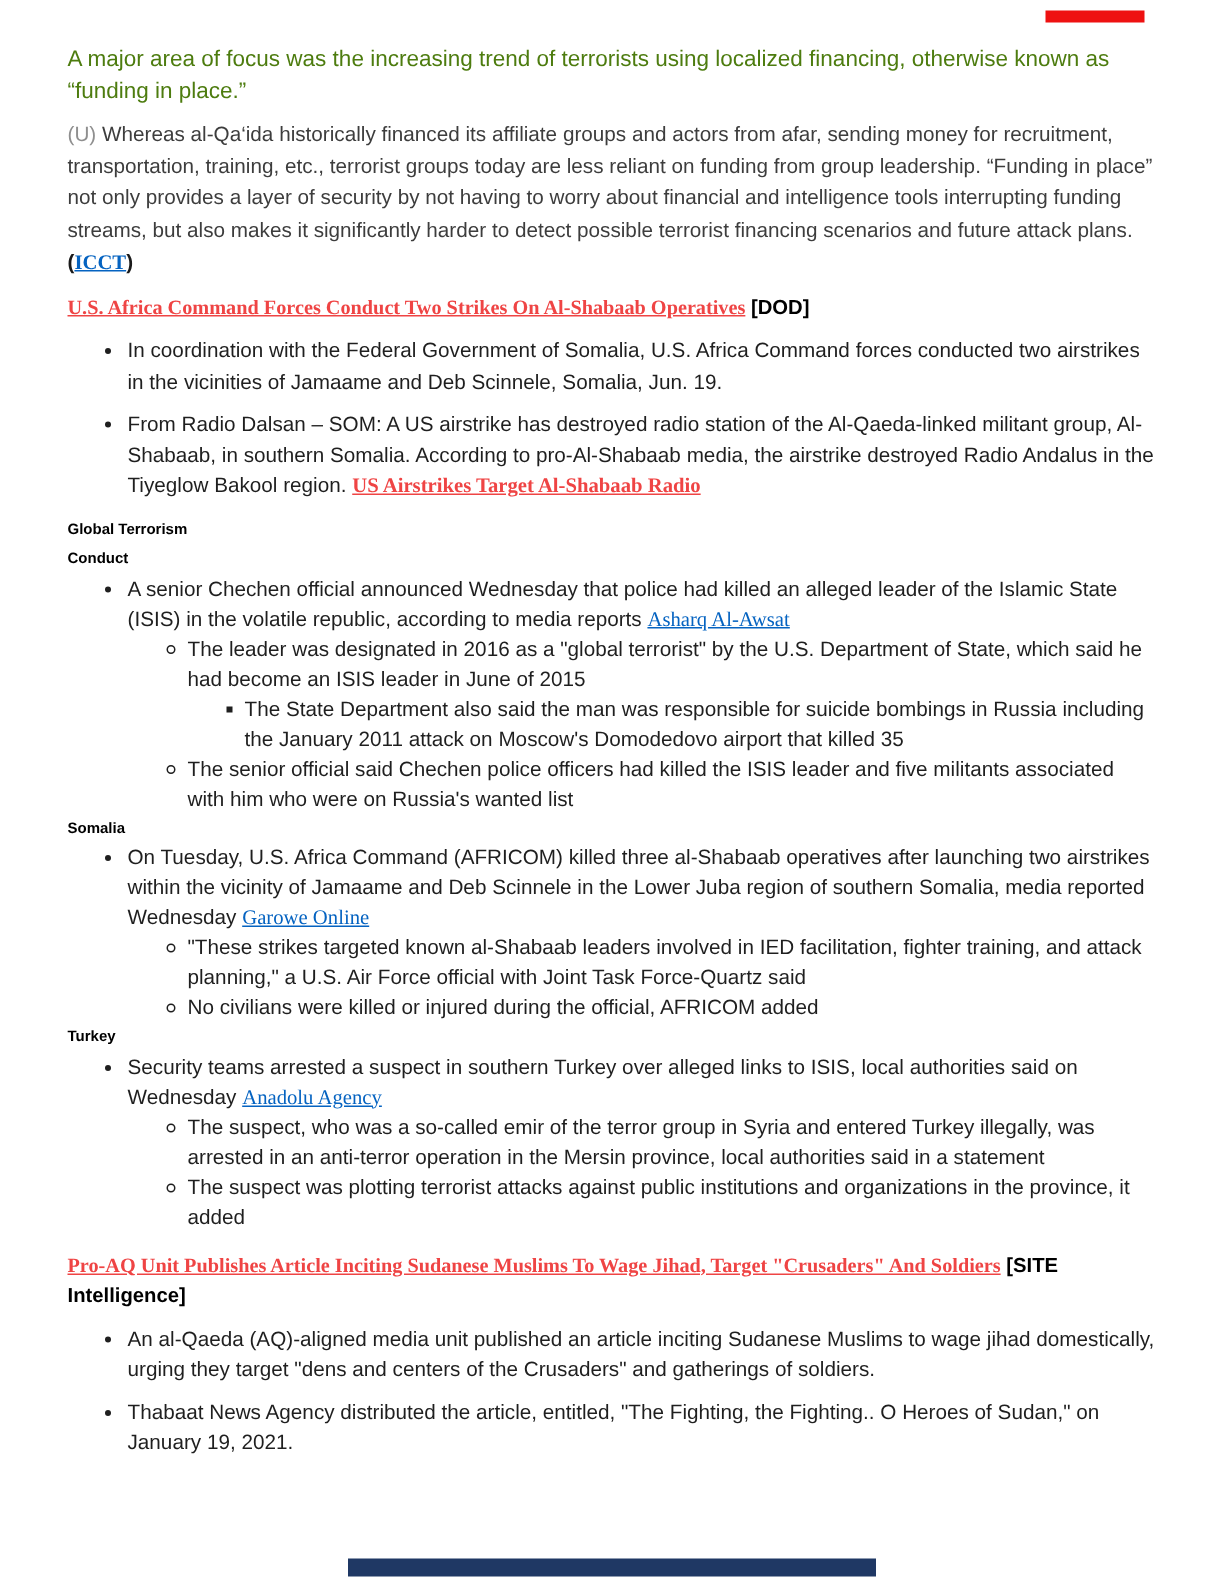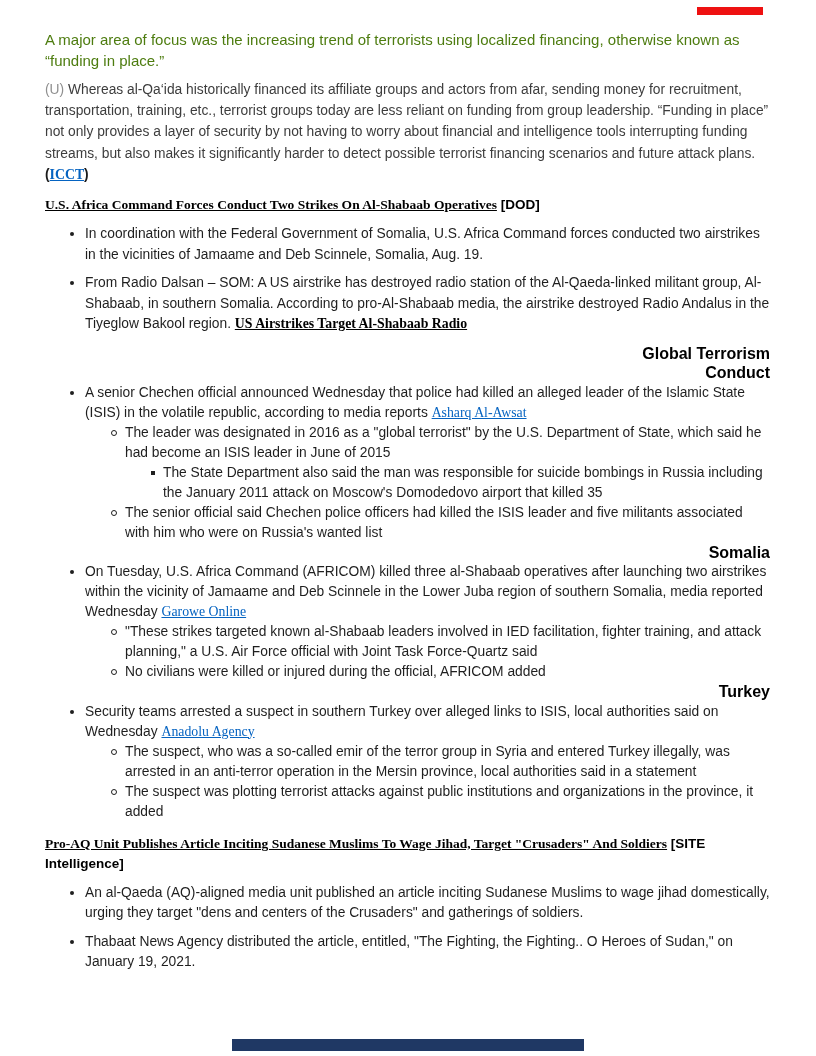--- a/index.html
+++ b/index.html
@@ -32,21 +32,21 @@
   .headline {
     font-size: 13.5px;
     line-height: 20px;
     font-weight: bold;
     color: #000000;
     margin: 0 0 9px 0;
   }
   .headline.gap-top { margin-top: 12px; }
   a { cursor: pointer; font-family: Liberation Serif, serif; }
   a.strong-link {
-    color: #000000;
+    color: #ef4444;
     font-weight: bold;
     text-decoration: underline;
   }
   a.inline-link {
     color: #0563c1;
     text-decoration: underline;
   }
   a.inline-link.bold { font-weight: bold; }
 
   .item {
@@ -62,26 +62,25 @@
   .l3 { padding-left: 118px; }
   .marker { position: absolute; top: 8px; display: inline-block; }
   .l1 > .marker { left: 25px; }
   .l2 > .marker { left: 66px; }
   .l3 > .marker { left: 106px; }
   .dot  { width: 4px; height: 4px; border-radius: 50%; background: #1f1f1f; }
   .ring { width: 4px; height: 4px; border-radius: 50%; border: 1.3px solid #1f1f1f; top: 7px; }
   .sq   { width: 4px; height: 4px; background: #1f1f1f; }
 
   .kicker {
-    font-size: 16px;
+    font-size: 10px;
     line-height: 19.5px;
     font-weight: bold;
     color: #000000;
     margin: 0;
-    text-align: right;
   }
   .section-gap { margin-top: 9px; }
 </style>
 </head>
 <body>
 
 <div class="page">
 
   <div class="bar" style="left: 697px; top: 7px; width: 66px; height: 8px; background: rgb(238, 17, 17);"></div>
 
@@ -89,21 +88,21 @@
 
   <div class="content">
 
     <p class="lead">A major area of focus was the increasing trend of terrorists using localized financing, otherwise known as “funding in place.”</p>
 
     <p class="para"><span class="u">(U) </span><span>Whereas al-Qa‘ida historically financed its affiliate groups and actors from afar, sending money for recruitment, transportation, training, etc., terrorist groups today are less reliant on funding from group leadership. “Funding in place” not only provides a layer of security by not having to worry about financial and intelligence tools interrupting funding streams, but also makes it significantly harder to detect possible terrorist financing scenarios and future attack plans. </span><span class="bparen">(</span><a class="inline-link bold">ICCT</a><span class="bparen">)</span></p>
 
     <p class="headline"><a class="strong-link">U.S. Africa Command Forces Conduct Two Strikes On Al-Shabaab Operatives</a><span> [DOD]</span></p>
 
     <div class="item l1 spaced">
-      <span class="marker dot"></span><span>In coordination with the Federal Government of Somalia, U.S. Africa Command forces conducted two airstrikes in the vicinities of Jamaame and Deb Scinnele, Somalia, Aug. 19.</span>
+      <span class="marker dot"></span><span>In coordination with the Federal Government of Somalia, U.S. Africa Command forces conducted two airstrikes in the vicinities of Jamaame and Deb Scinnele, Somalia, Jun. 19.</span>
     </div>
     <div class="item l1">
       <span class="marker dot"></span><span>From Radio Dalsan – SOM: A US airstrike has destroyed radio station of the Al-Qaeda-linked militant group, Al-Shabaab, in southern Somalia. According to pro-Al-Shabaab media, the airstrike destroyed Radio Andalus in the Tiyeglow Bakool region. </span><a class="strong-link">US Airstrikes Target Al-Shabaab Radio</a>
     </div>
 
     <div class="tight section-gap">
       <p class="kicker">Global Terrorism</p>
 
       <p class="kicker">Conduct</p>
       <div class="item l1">

